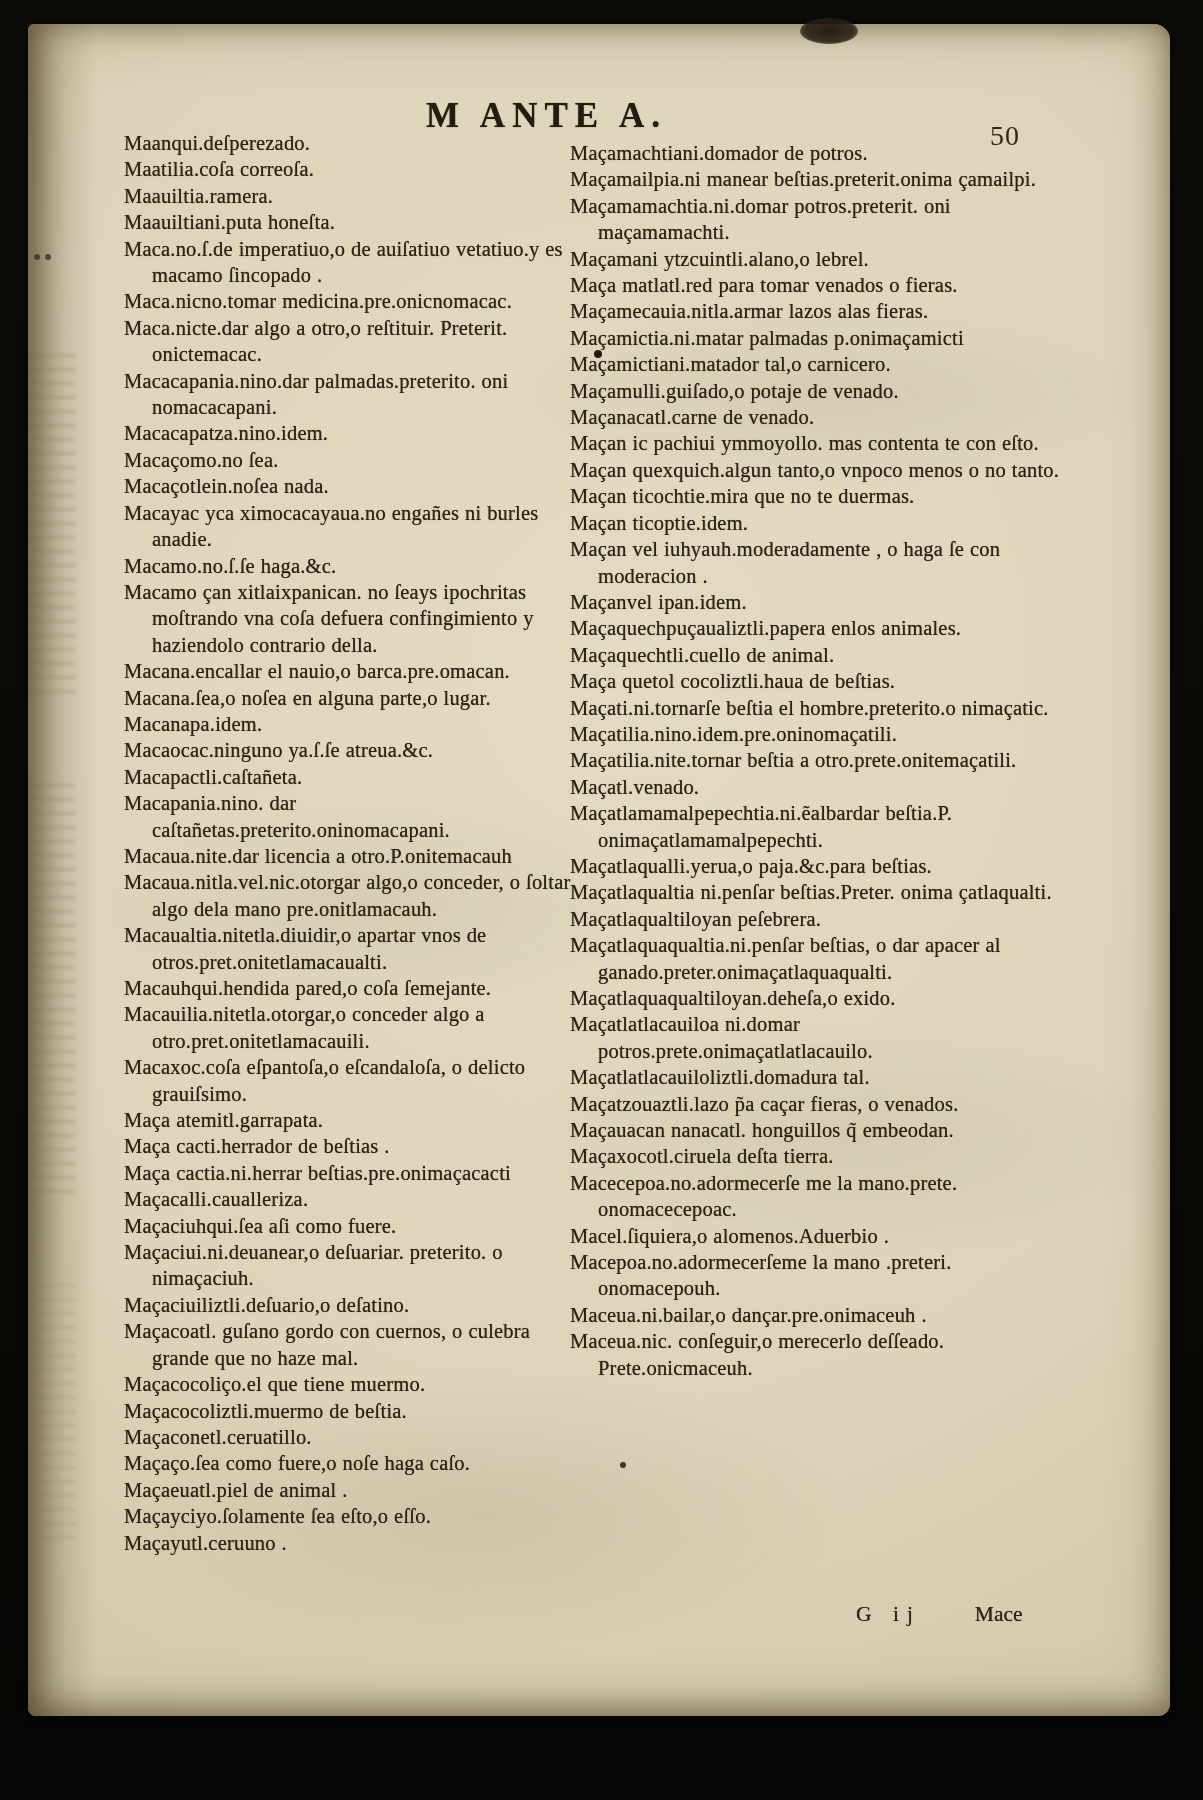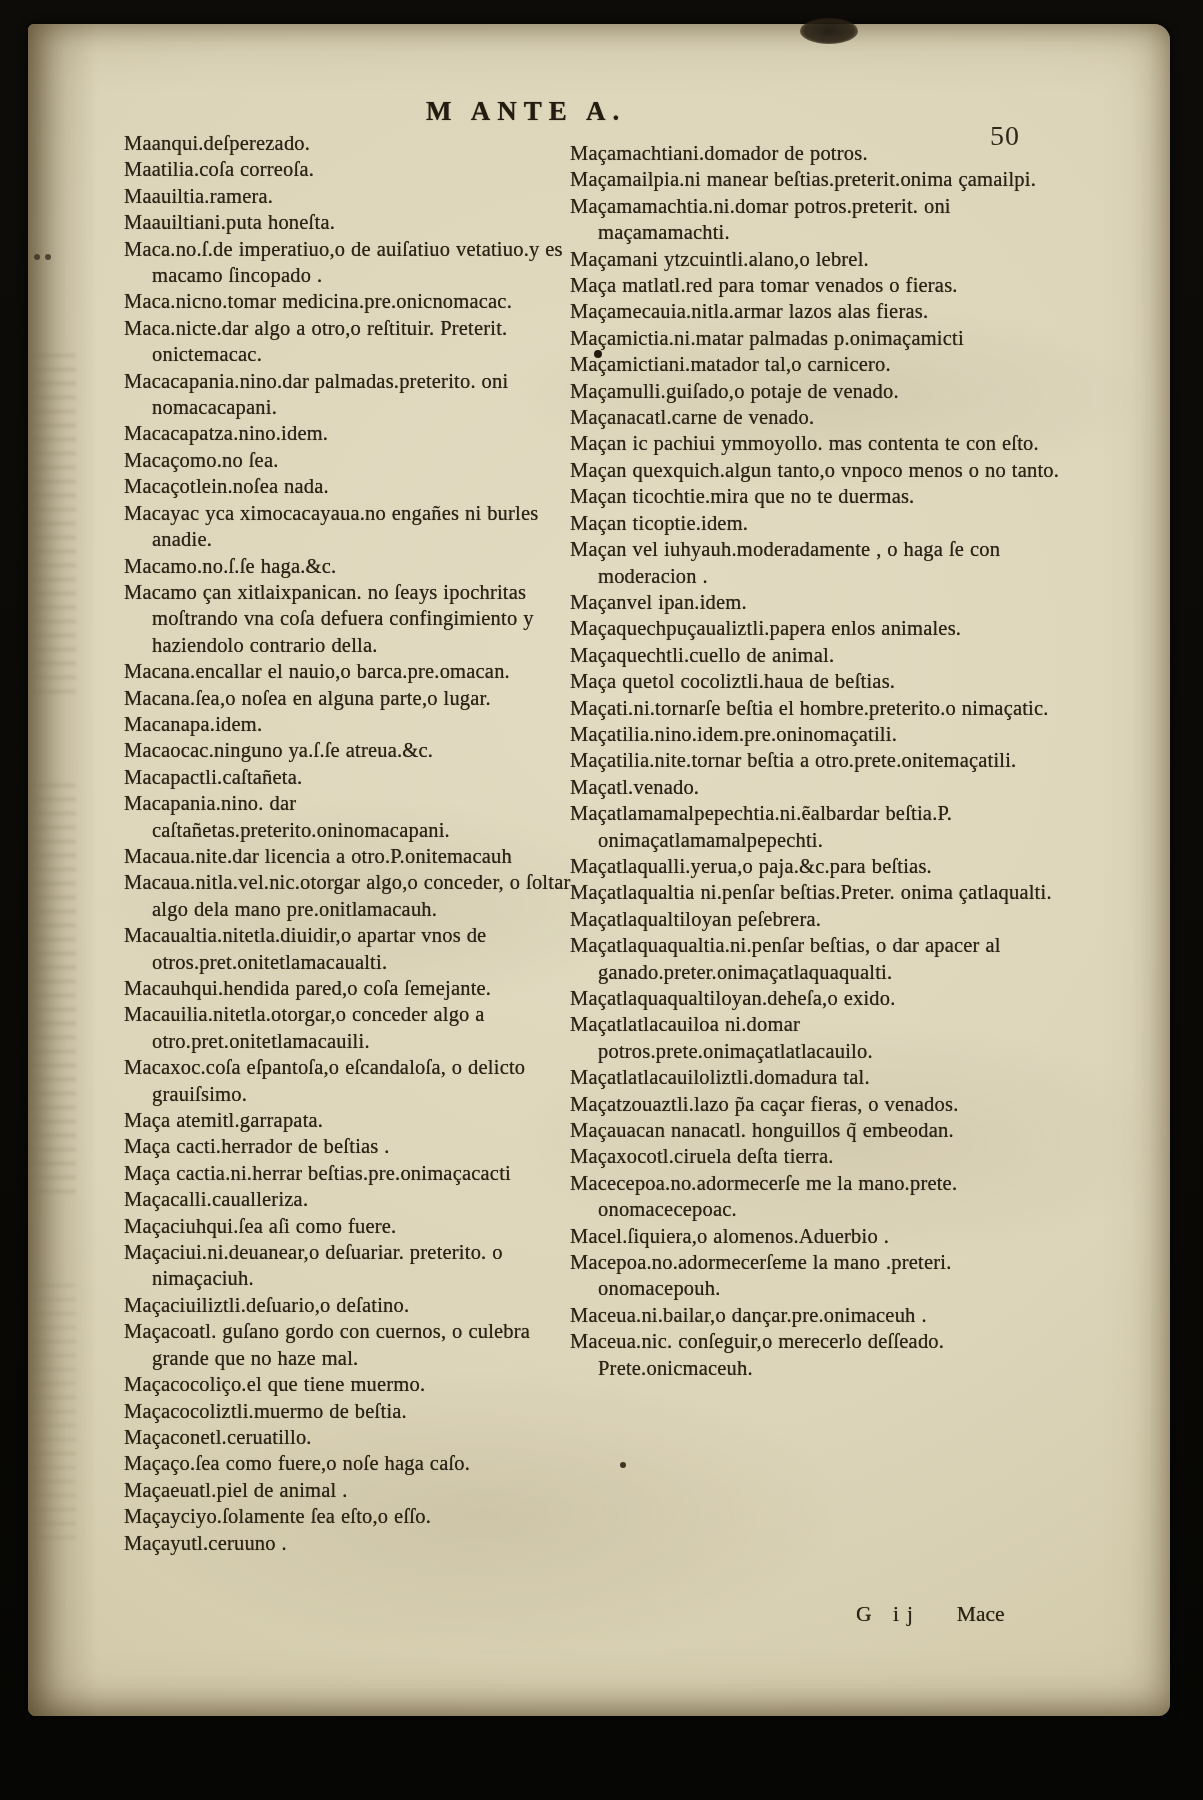--- a/index.html
+++ b/index.html
@@ -17,35 +17,35 @@
     border-radius:6px 16px 12px 8px;
     box-shadow:inset 0 0 60px rgba(90,72,40,.35), inset 8px 0 26px rgba(60,45,20,.38),
                inset -6px -10px 30px rgba(80,62,30,.30), 0 0 10px rgba(0,0,0,.8);
     color:#2c2316;
   }
   .gutter-shade{position:absolute;left:0;top:0;bottom:0;width:70px;pointer-events:none;
     background:linear-gradient(90deg,rgba(70,54,26,.38),rgba(70,54,26,.12) 55%,rgba(70,54,26,0));
     border-radius:6px 0 0 8px;}
   .running-head{
     position:absolute;left:398px;top:72px;
-    font-size:27px;letter-spacing:7px;font-weight:bold;color:#241c10;
+    font-size:35px;letter-spacing:7px;font-weight:bold;color:#241c10;
     text-shadow:0 0 1px rgba(40,30,15,.8);
   }
   .folio{
     position:absolute;left:962px;top:96px;
     font-size:28px;color:#32281a;letter-spacing:1px;
   }
   .col{position:absolute;font-size:20.5px;line-height:26.4px;letter-spacing:.2px;
     text-shadow:0 0 .7px rgba(45,34,18,.75);word-spacing:.5px;}
   .col-left{left:48px;top:106px;width:462px;margin-left:48px;}
   .col-right{left:542px;top:116px;width:494px;}
   .entry{margin:0;text-indent:-28px;padding-left:28px;}
   .sig-line{
     position:absolute;left:828px;top:1578px;width:240px;
-    font-size:21.5px;color:#2c2316;display:flex;gap:36px;
+    font-size:21.5px;color:#2c2316;display:flex;gap:54px;
     text-shadow:0 0 .7px rgba(45,34,18,.75);
   }
   .sig-line .sig{letter-spacing:8px;}
   
   .blemish-top{position:absolute;left:772px;top:-6px;width:58px;height:26px;border-radius:50%;
     background:radial-gradient(ellipse,#15100a 0%,#2a2114 60%,rgba(42,33,20,0) 100%);opacity:.9;}
   .ink-dot{position:absolute;border-radius:50%;background:#241b0e;}
   .dot1{left:566px;top:326px;width:8px;height:8px;}
   .dot2{left:592px;top:1438px;width:6px;height:6px;opacity:.85;}
   .margin-mark{position:absolute;left:6px;top:222px;width:26px;height:8px;opacity:.8;}

